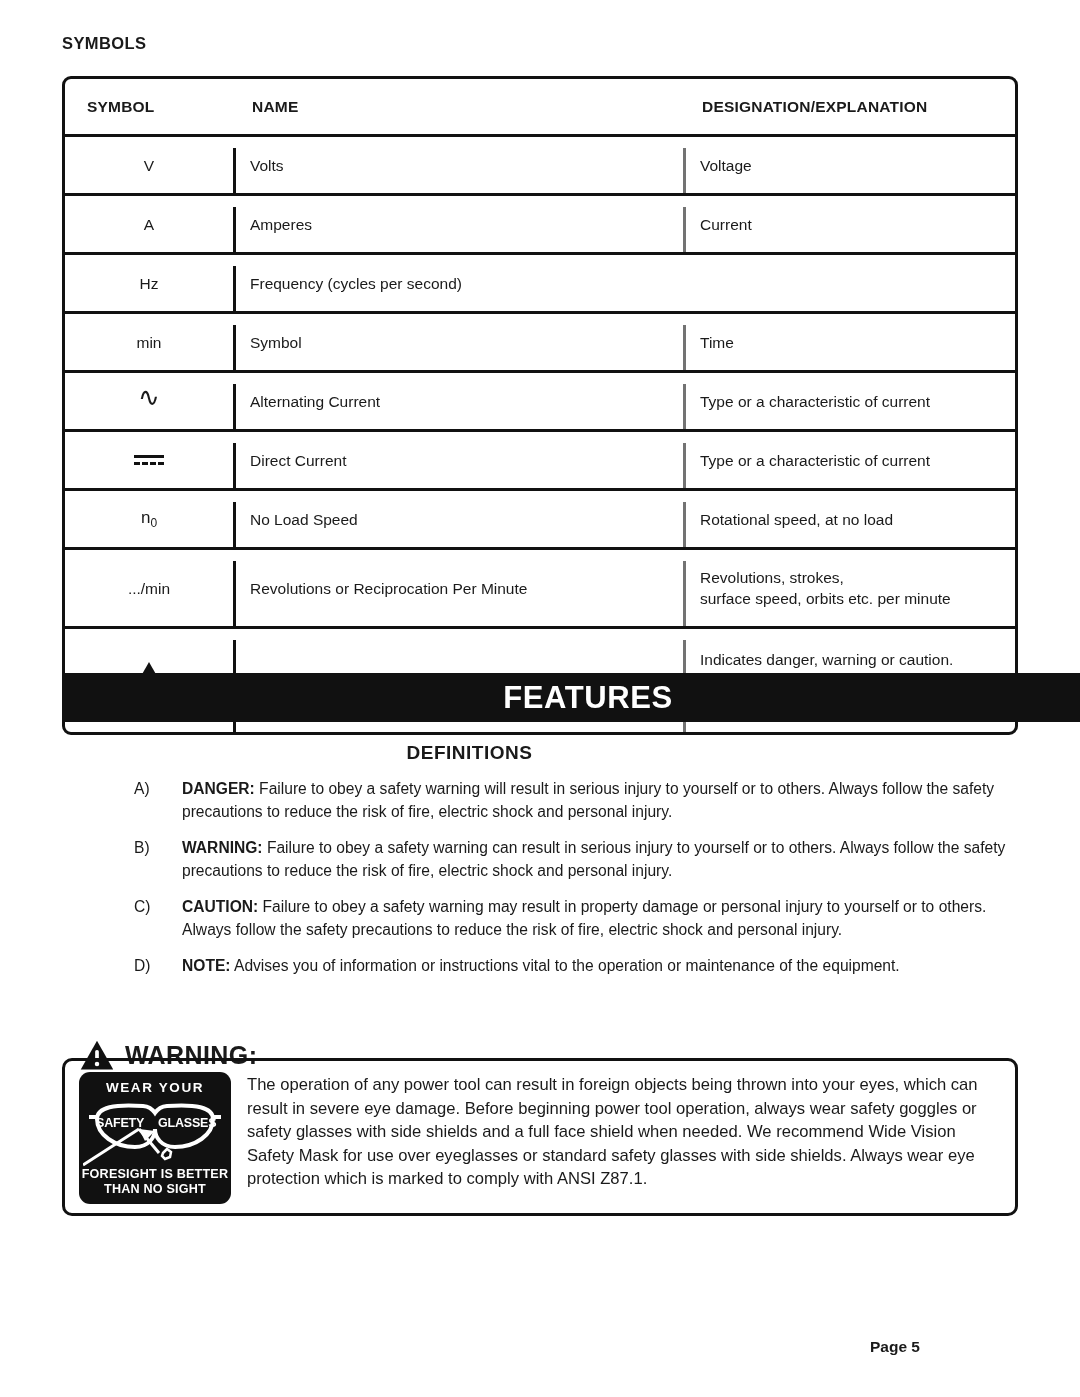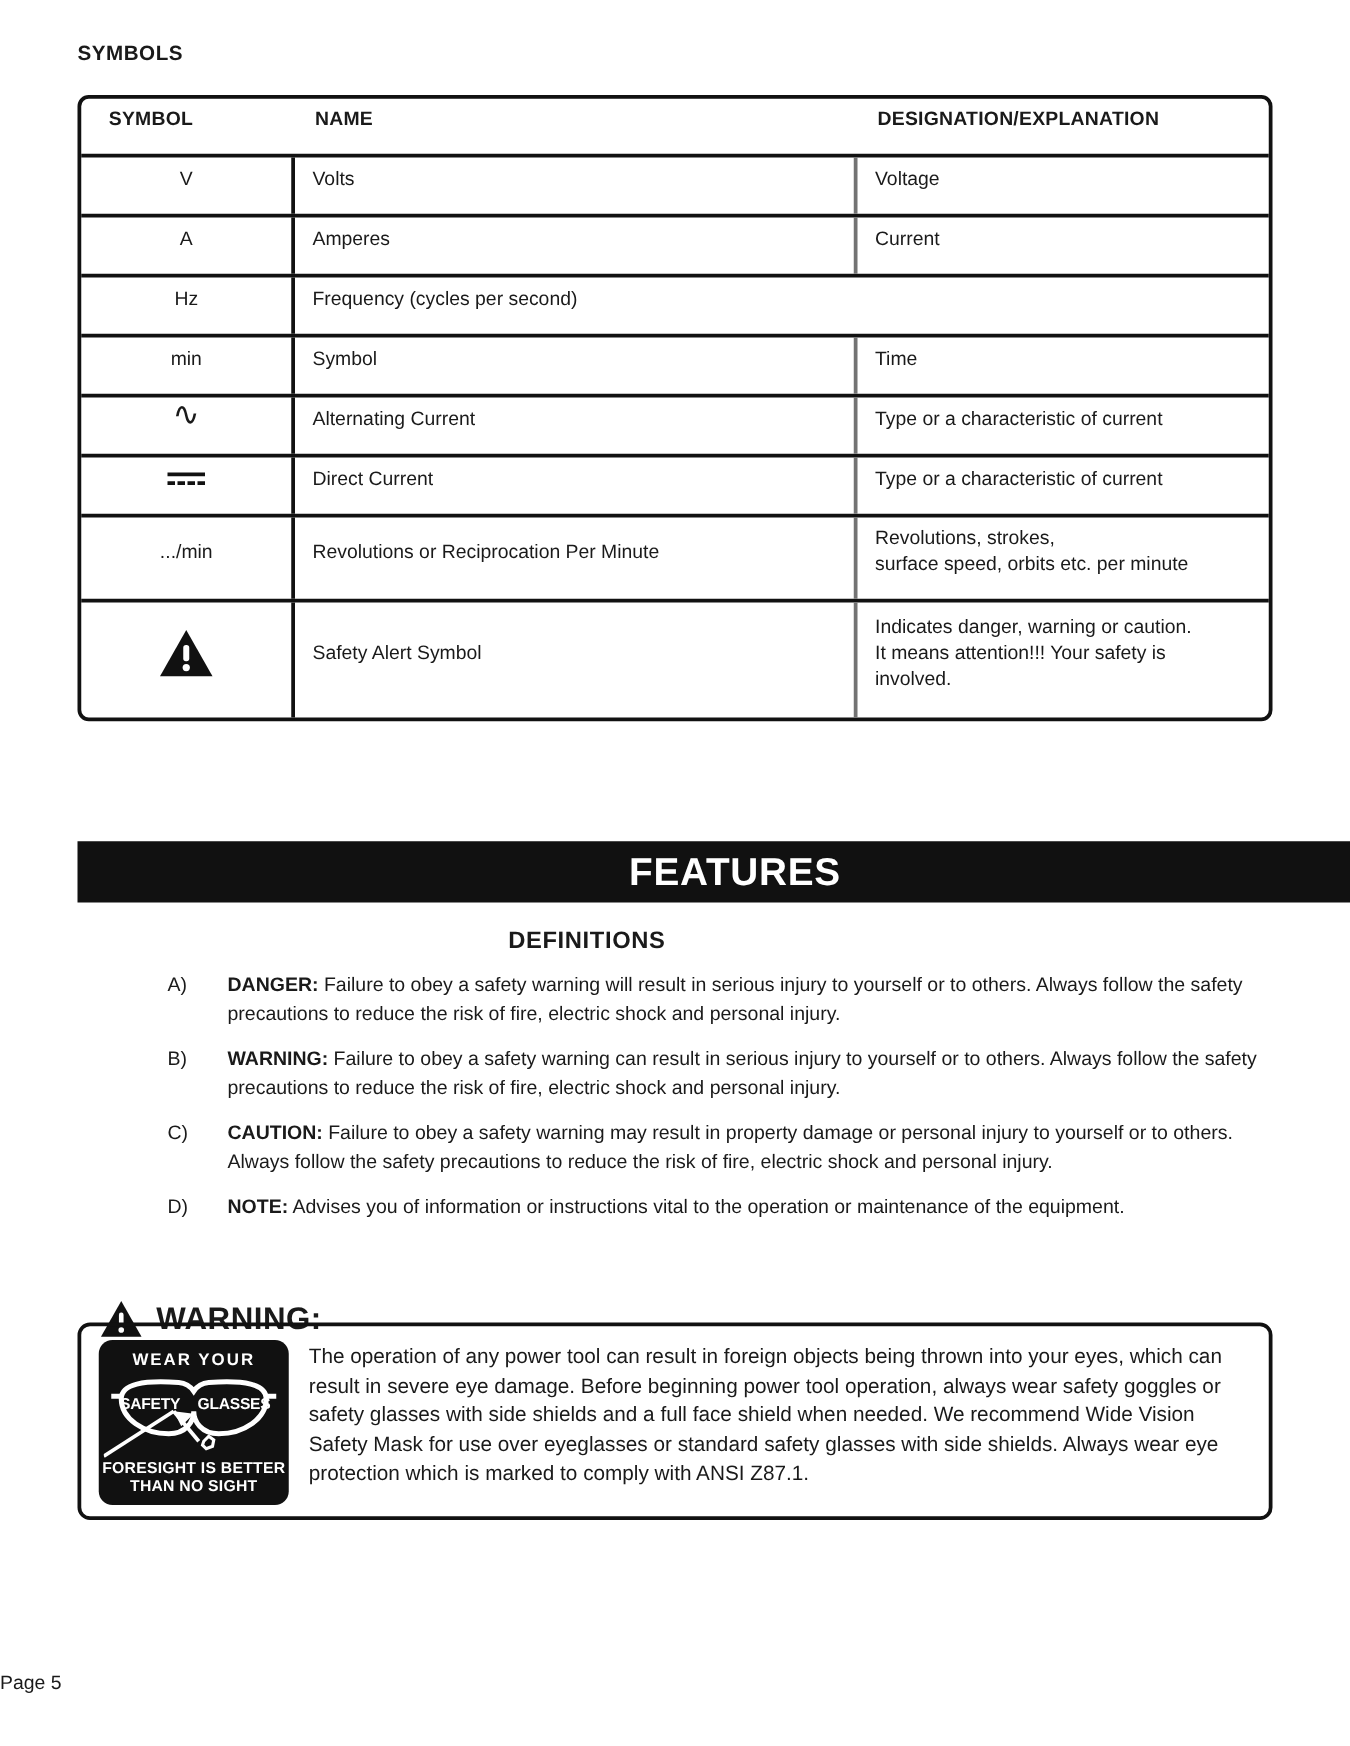--- a/index.html
+++ b/index.html
@@ -51,20 +51,21 @@
   }
   .sym-row:last-child { border-bottom: none; }
   .sym-row.header {
     border-bottom: 3px solid #111;
   }
   .cell {
     box-sizing: border-box;
     padding: 0 14px 11px 14px;
     font-size: 15.5px;
     line-height: 21px;
+    margin-top: 11px;
   }
   .c-sym {
     width: 171px;
     flex: 0 0 171px;
     text-align: center;
     border-right: 3px solid #111;
     display: flex;
     align-items: center;
     justify-content: center;
     min-height: 45px;
@@ -242,22 +243,23 @@
     letter-spacing: 0.2px;
   }
   .gog-bot span { display: block; }
 
   
   .footer {
     position: absolute;
     left: 0;
     top: 1338px;
     width: 920px;
-    text-align: left;
+    text-align: right;
     font-size: 15.5px;
+    font-weight: bold;
   }
 </style>
 </head>
 <body>
 
 <div class="page">
 
   <div class="symbols-heading">SYMBOLS</div>
 
   <div class="sym-table-wrap">
@@ -303,20 +305,27 @@
       <div class="cell c-sym">
         <span class="glyph glyph-dc">
           <i class="bar"></i>
             <i class="dashes"></i>
         </span>
       </div>
       <div class="cell c-name">Direct Current</div>
       <div class="cell c-desc">Type or a characteristic of current</div>
     </div>
 
+    <div class="sym-row">
+      <div class="cell c-sym">
+        <span class="glyph glyph-n0">n<sub>0</sub></span>
+      </div>
+      <div class="cell c-name">No Load Speed</div>
+      <div class="cell c-desc">Rotational speed, at no load</div>
+    </div>
 
     <div class="sym-row tall">
       <div class="cell c-sym">.../min</div>
       <div class="cell c-name">Revolutions or Reciprocation Per Minute</div>
       <div class="cell c-desc">
         <span class="desc-lines">
           <span>Revolutions, strokes,</span>
           <span>surface speed, orbits etc. per minute</span>
         </span>
       </div>

